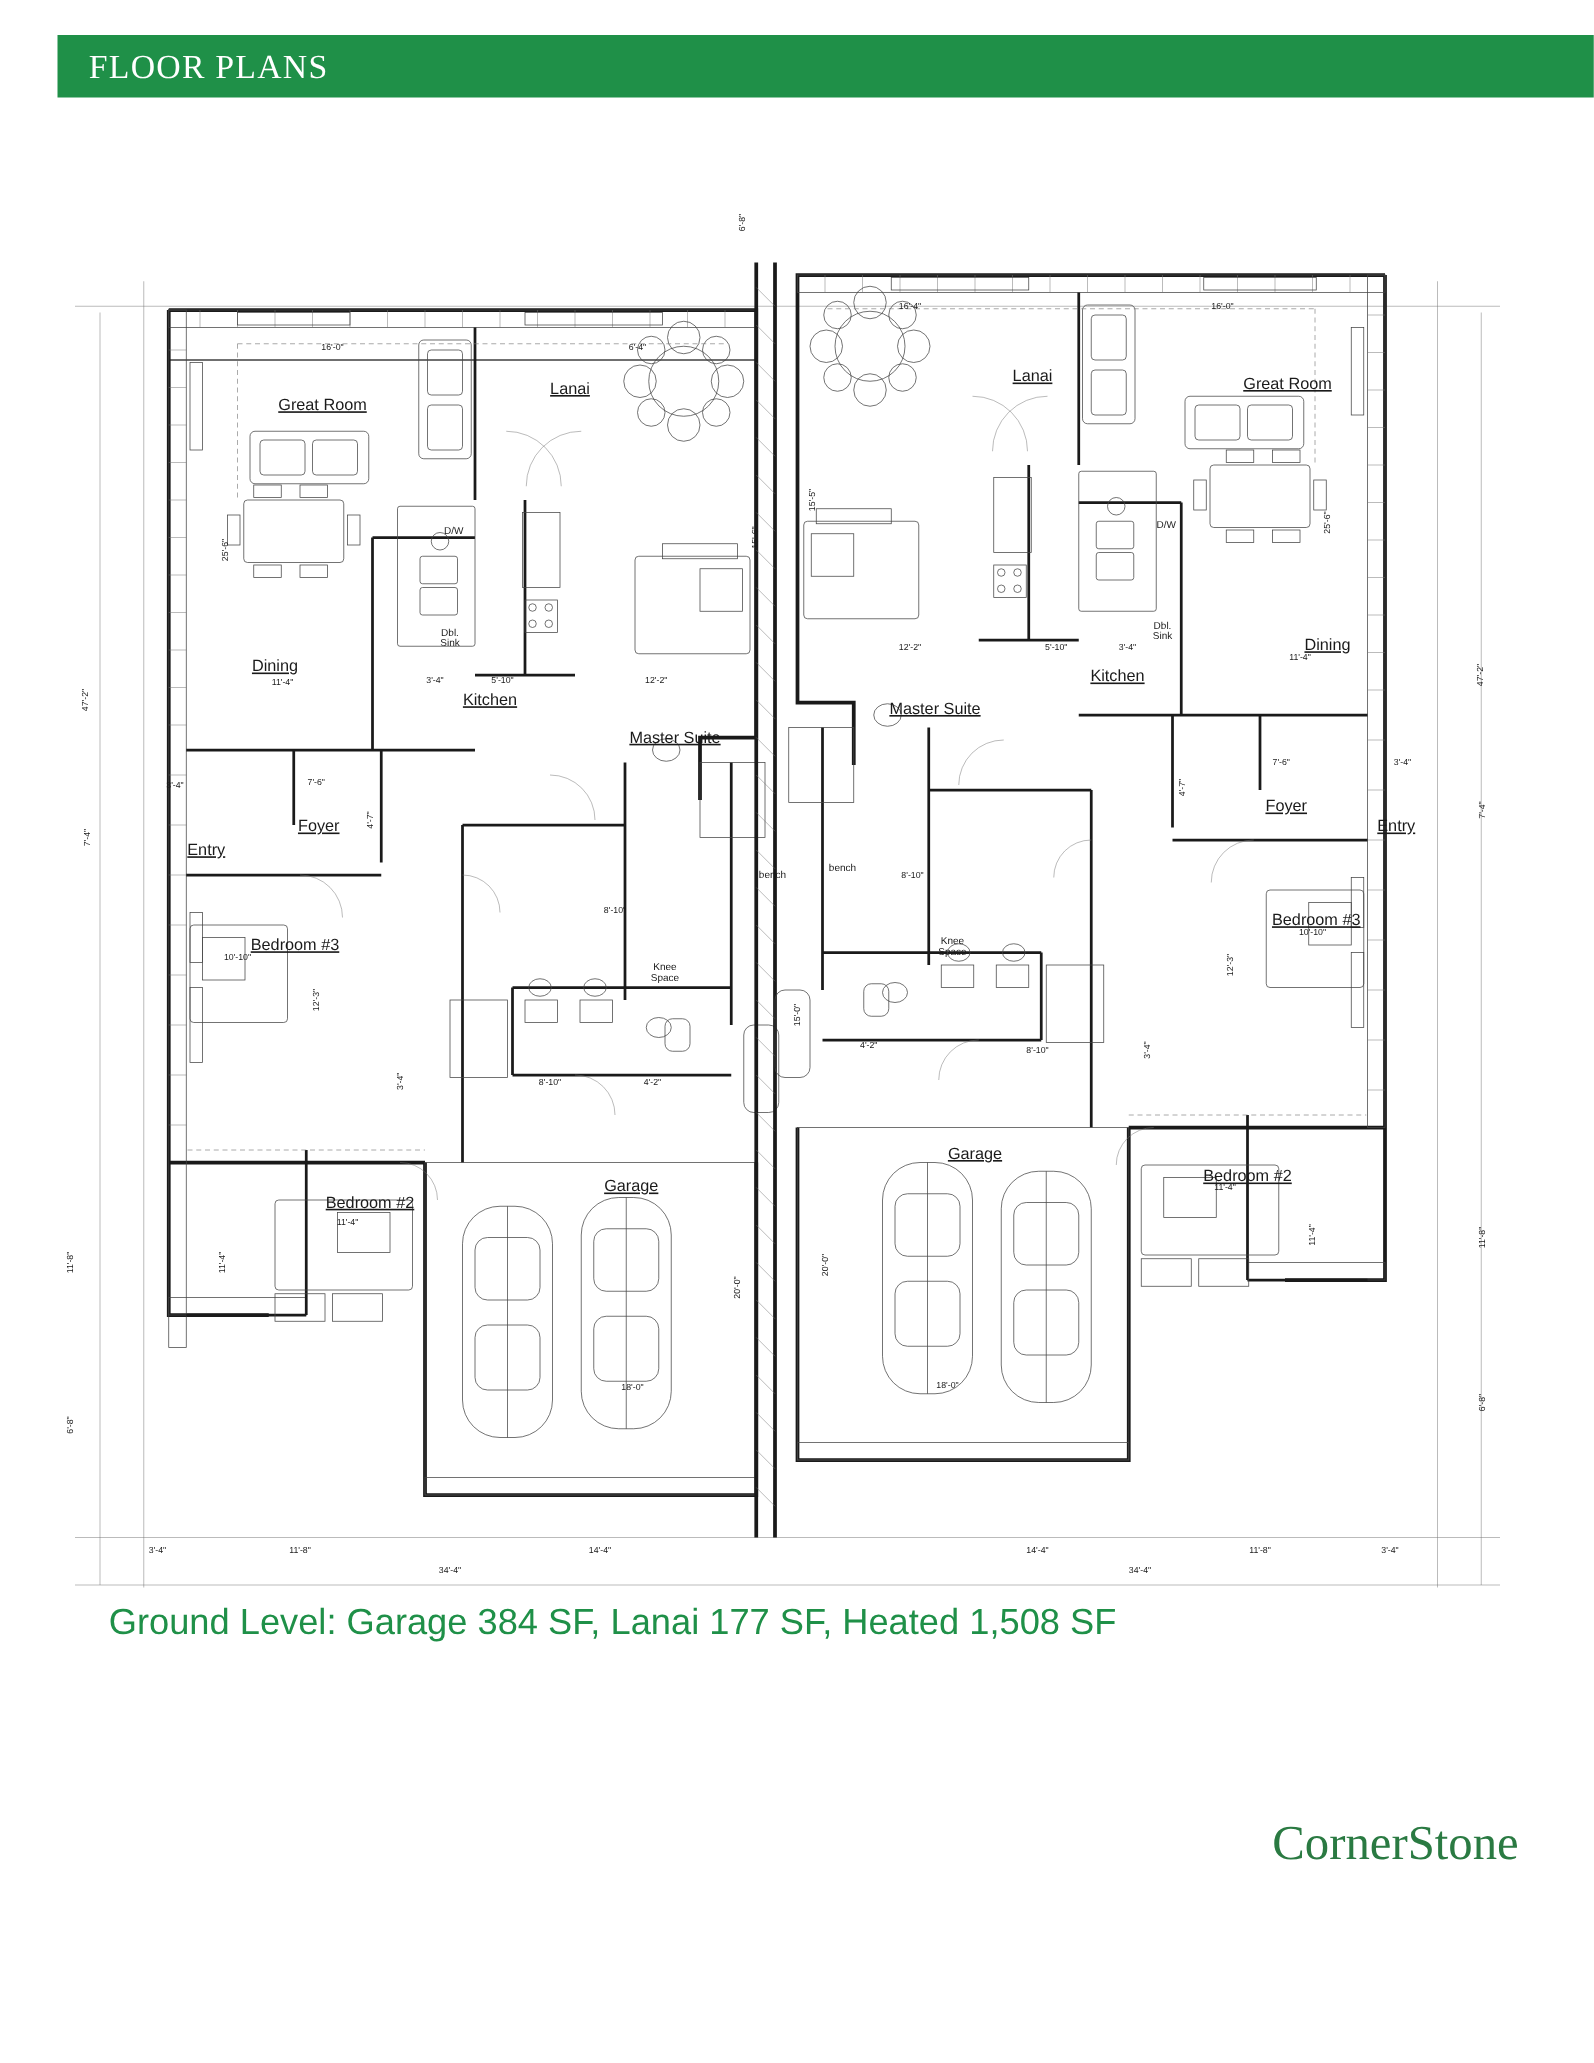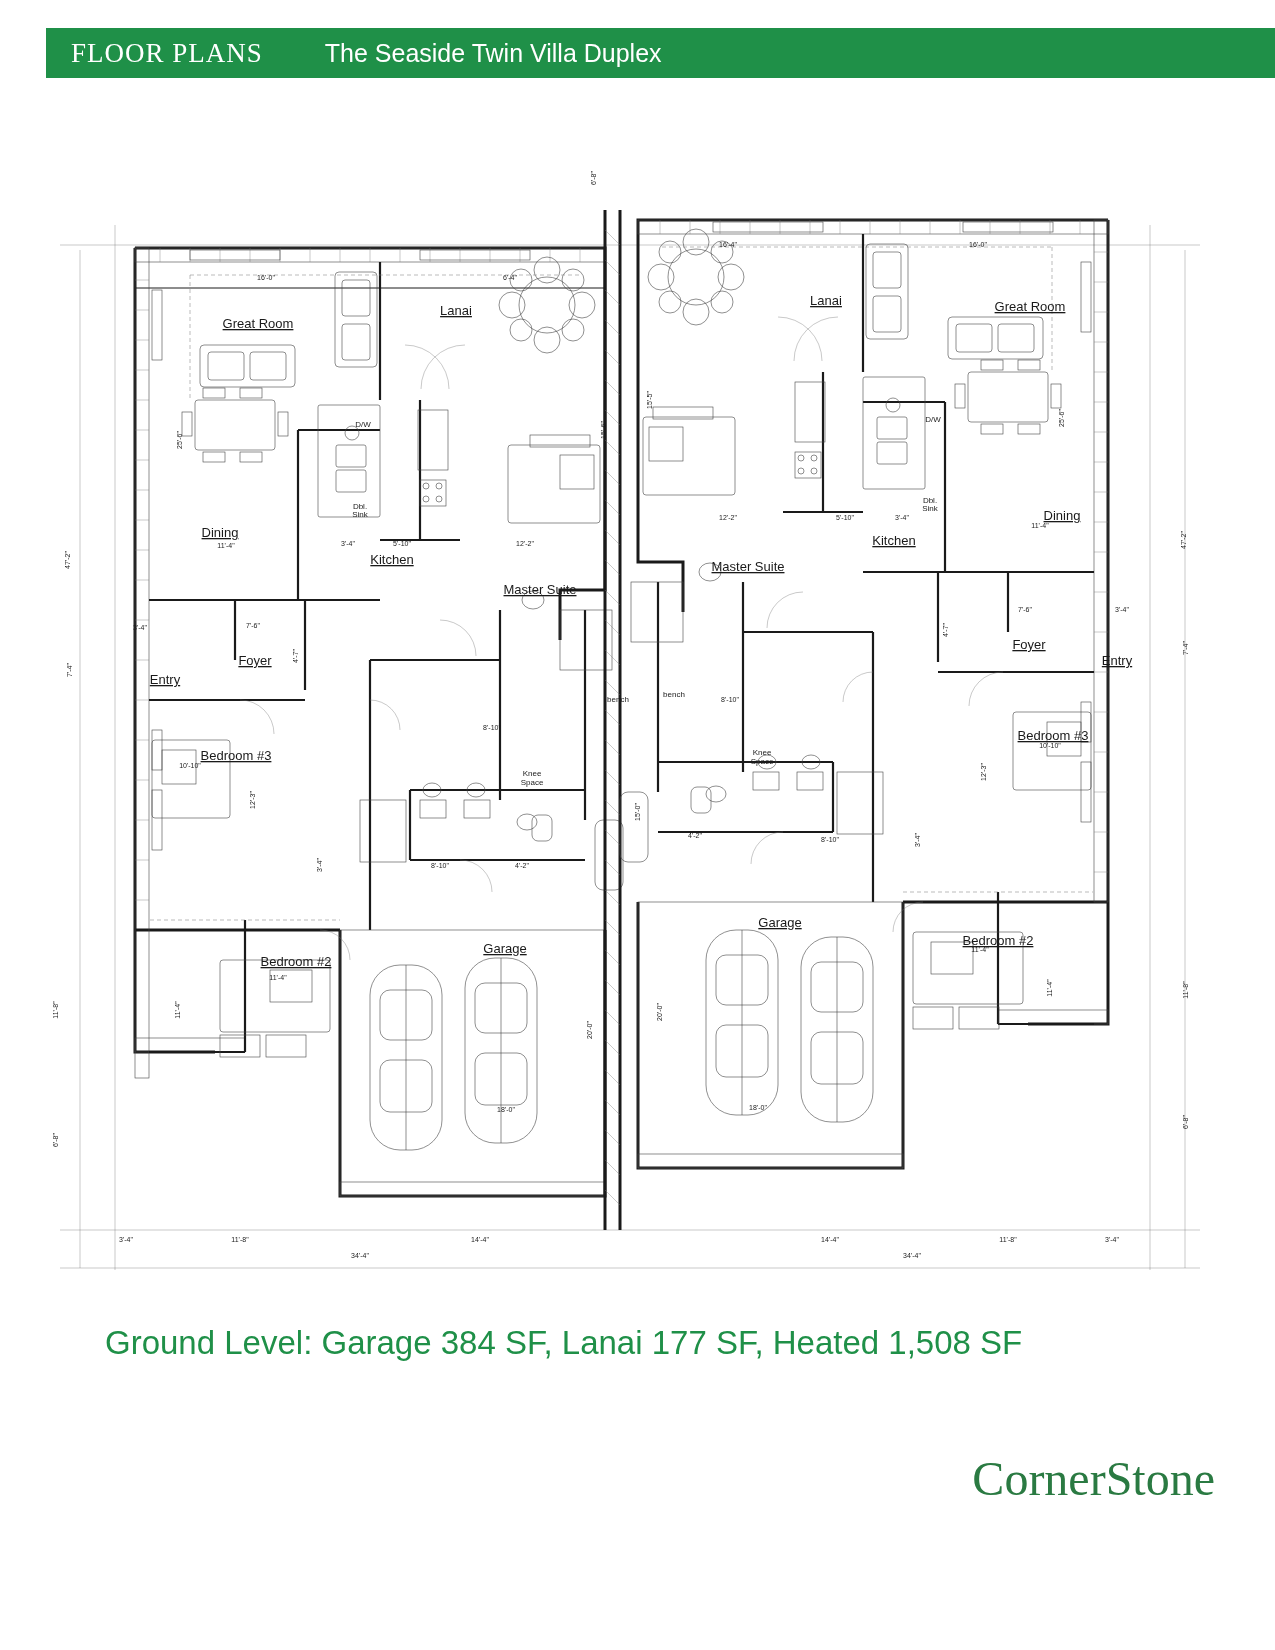--- a/index.html
+++ b/index.html
@@ -23,30 +23,30 @@
   .header-sub{
     color:#ffffff;font-size:25px;margin-left:62px;font-weight:400;
   }
   
   .plan{
     position:absolute;left:40px;top:100px;width:1180px;height:1200px;
   }
   .plan svg{display:block;}
   
   .caption{
-    position:absolute;left:105px;top:1282px;width:1000px;
-    color:#1f9048;font-size:33px;margin-top:42px;
+    position:absolute;left:87px;top:1282px;width:1000px;
+    color:#1f9048;font-size:29px;
   }
   
   .logo{
     position:absolute;right:60px;top:1455px;text-align:left;
   }
   .logo-main{
     font-family:"Liberation Serif", serif;
-    font-size:48px;color:#2a7a42;line-height:1;
+    font-size:39px;color:#2a7a42;line-height:1;
   }
   .logo-row{display:flex;align-items:flex-end;margin-top:2px;}
   .logo-mark{
     display:inline-block;width:52px;height:34px;position:relative;margin-right:8px;
   }
   .logo-mark i{position:absolute;bottom:0;width:12px;background:#2a7a42;display:block;}
   .logo-mark i:nth-child(1){left:0;height:26px;}
   .logo-mark i:nth-child(2){left:18px;height:34px;}
   .logo-mark i:nth-child(3){left:36px;height:26px;}
   .logo-sub{
@@ -61,21 +61,20 @@
   .wall{stroke:#1a1a1a;fill:none;}
   .thin{stroke:#444;fill:none;stroke-width:.6;}
   .hair{stroke:#777;fill:none;stroke-width:.4;}
   .dash{stroke:#777;fill:none;stroke-width:.5;stroke-dasharray:4 3;}
 </style>
 </head>
 <body>
 
 <div class="header-bar">
   <span class="header-title">FLOOR PLANS</span>
-  <span class="header-sub">The Seaside Twin Villa Duplex</span>
 </div>
 
 <div class="plan">
 <svg width="1180" height="1200" viewBox="0 0 1180 1200" xmlns="http://www.w3.org/2000/svg">
 
   <g class="hair">
     <line x1="20" y1="145" x2="1160" y2="145"></line>
     <line x1="75" y1="125" x2="75" y2="1170"></line>
     <line x1="1110" y1="125" x2="1110" y2="1170"></line>
     <line x1="20" y1="1168" x2="1160" y2="1168"></line>

